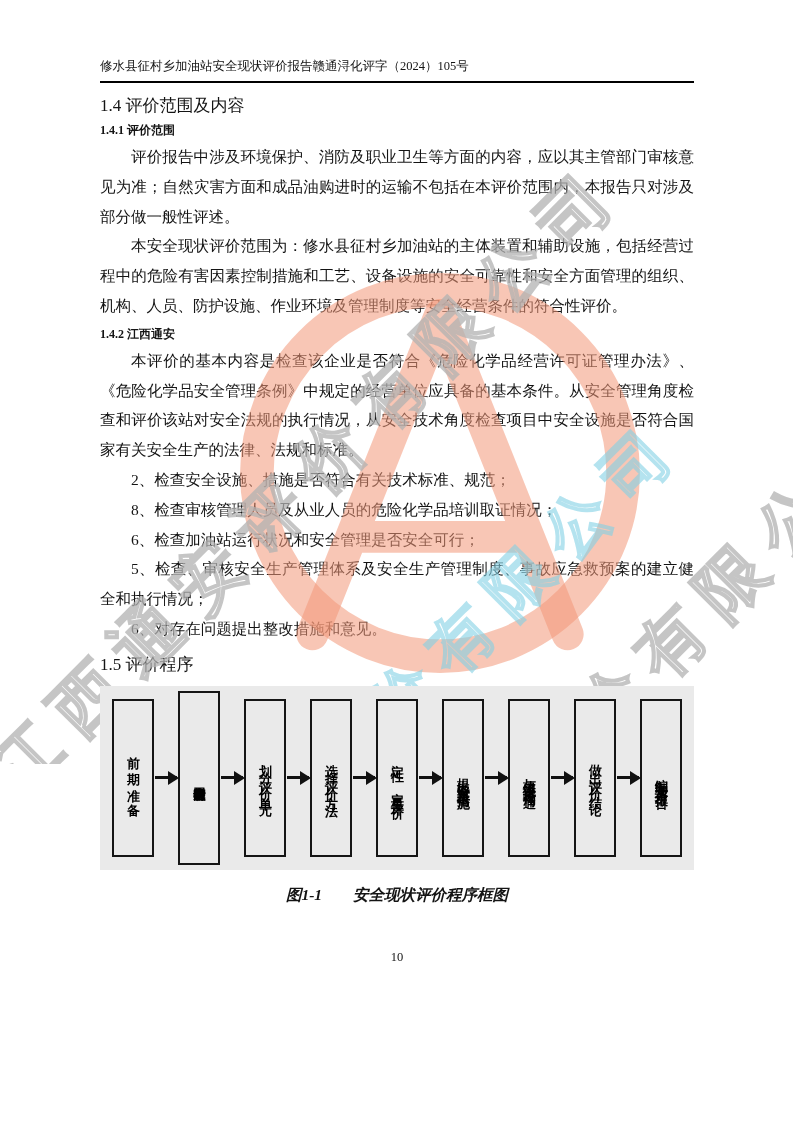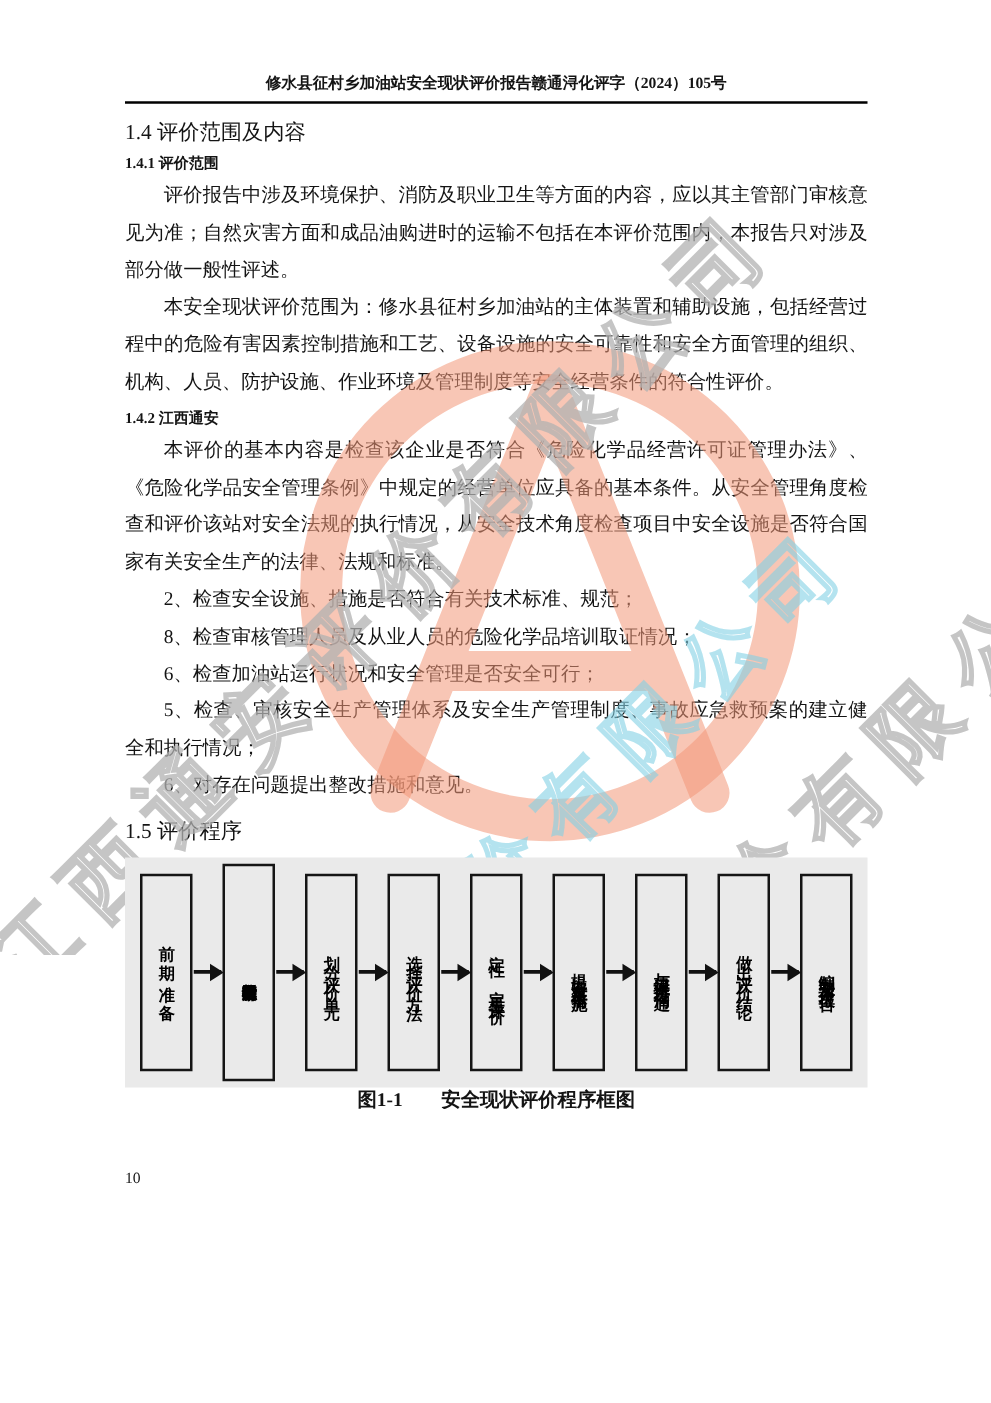--- a/index.html
+++ b/index.html
@@ -11,22 +11,22 @@
     overflow:hidden;
     font-family:"Liberation Serif","DejaVu Serif",serif;
     color:#141414;
   }
   .content{
     position:relative;
     padding:58px 99px 0 100px;
   }
   
   .hdr{
-    display:flex;justify-content:center;align-items:flex-end;
-    font-size:12.5px;font-weight:bold;
+    display:flex;justify-content:flex-start;align-items:flex-end;
+    font-size:12.5px;font-weight:normal;
     padding-bottom:6px;border-bottom:2px solid #000;
   }
   
   .h-main{font-size:17px;font-weight:normal;margin:11px 0 3px 0;}
   .h-sub{font-size:12px;font-weight:bold;margin:5px 0 3px 0;}
   
   .para{
     font-size:15.5px;line-height:29.8px;margin:0;
     text-align:justify;text-indent:2em;
   }
@@ -87,25 +87,25 @@
     width:22px;height:0;border-top:3.5px solid #111;
   }
   .fc-arrow::after{
     content:"";position:absolute;right:-2px;top:-8.75px;
     border-left:11px solid #111;
     border-top:7px solid transparent;
     border-bottom:7px solid transparent;
   }
   .fig-caption{
     position:relative;z-index:10;
-    text-align:center;
-    font-size:15.5px;font-weight:bold;white-space:pre;
+    margin-top:15px;text-align:center;
+    font-size:15.5px;font-weight:bold;white-space:pre;font-style:italic;
   }
   .page-num{
-    margin-top:44px;font-size:12.5px;
+    margin-top:44px;text-align:center;font-size:12.5px;
   }
 </style>
 </head>
 <body>
 
 <div class="page">
 
   <div class="wm-zone">
     <svg class="wm-logo" viewBox="0 0 500 500">
       <circle cx="250" cy="250" r="218" fill="none" stroke="rgba(242,152,120,0.55)" stroke-width="40"></circle>

